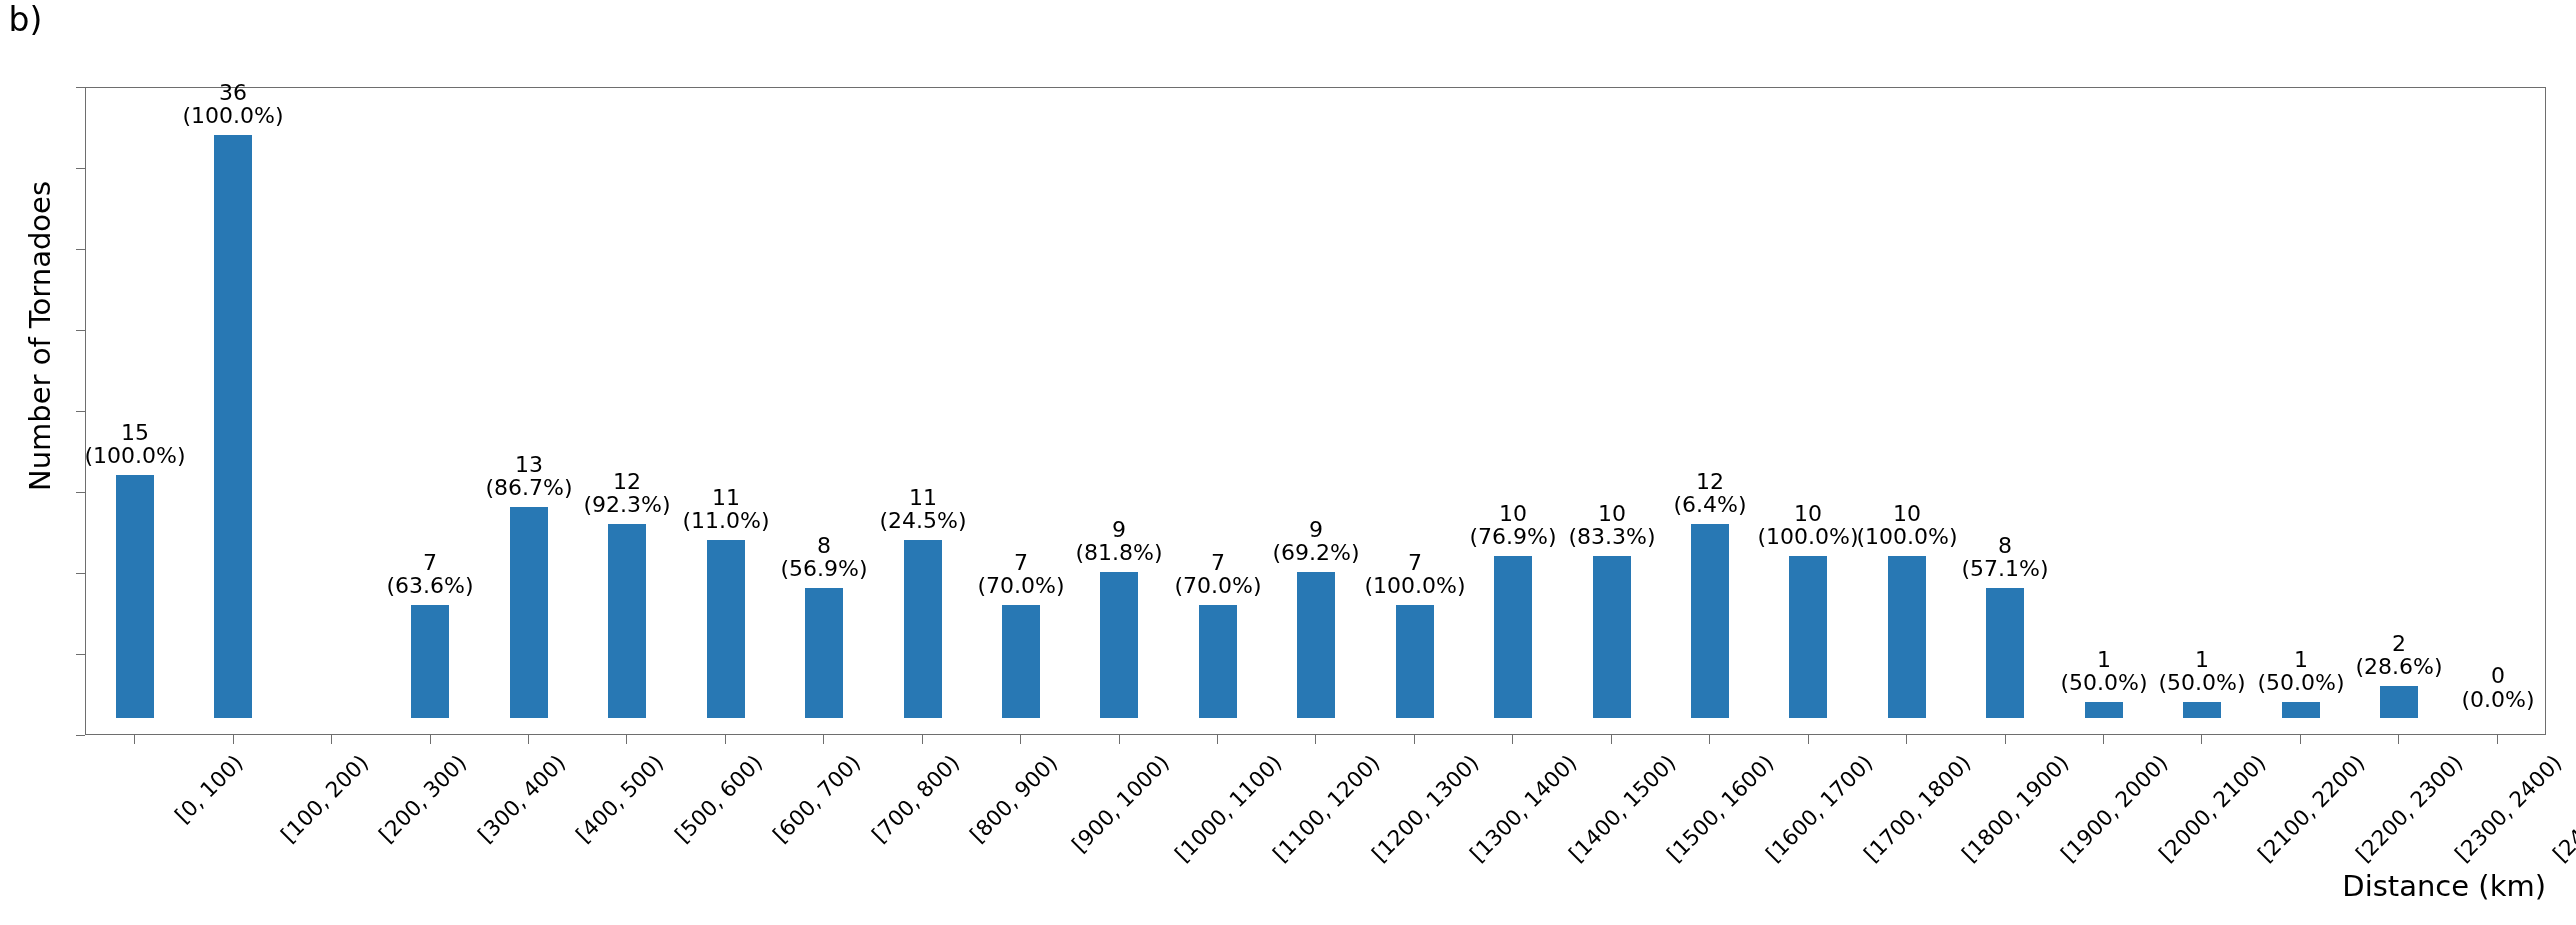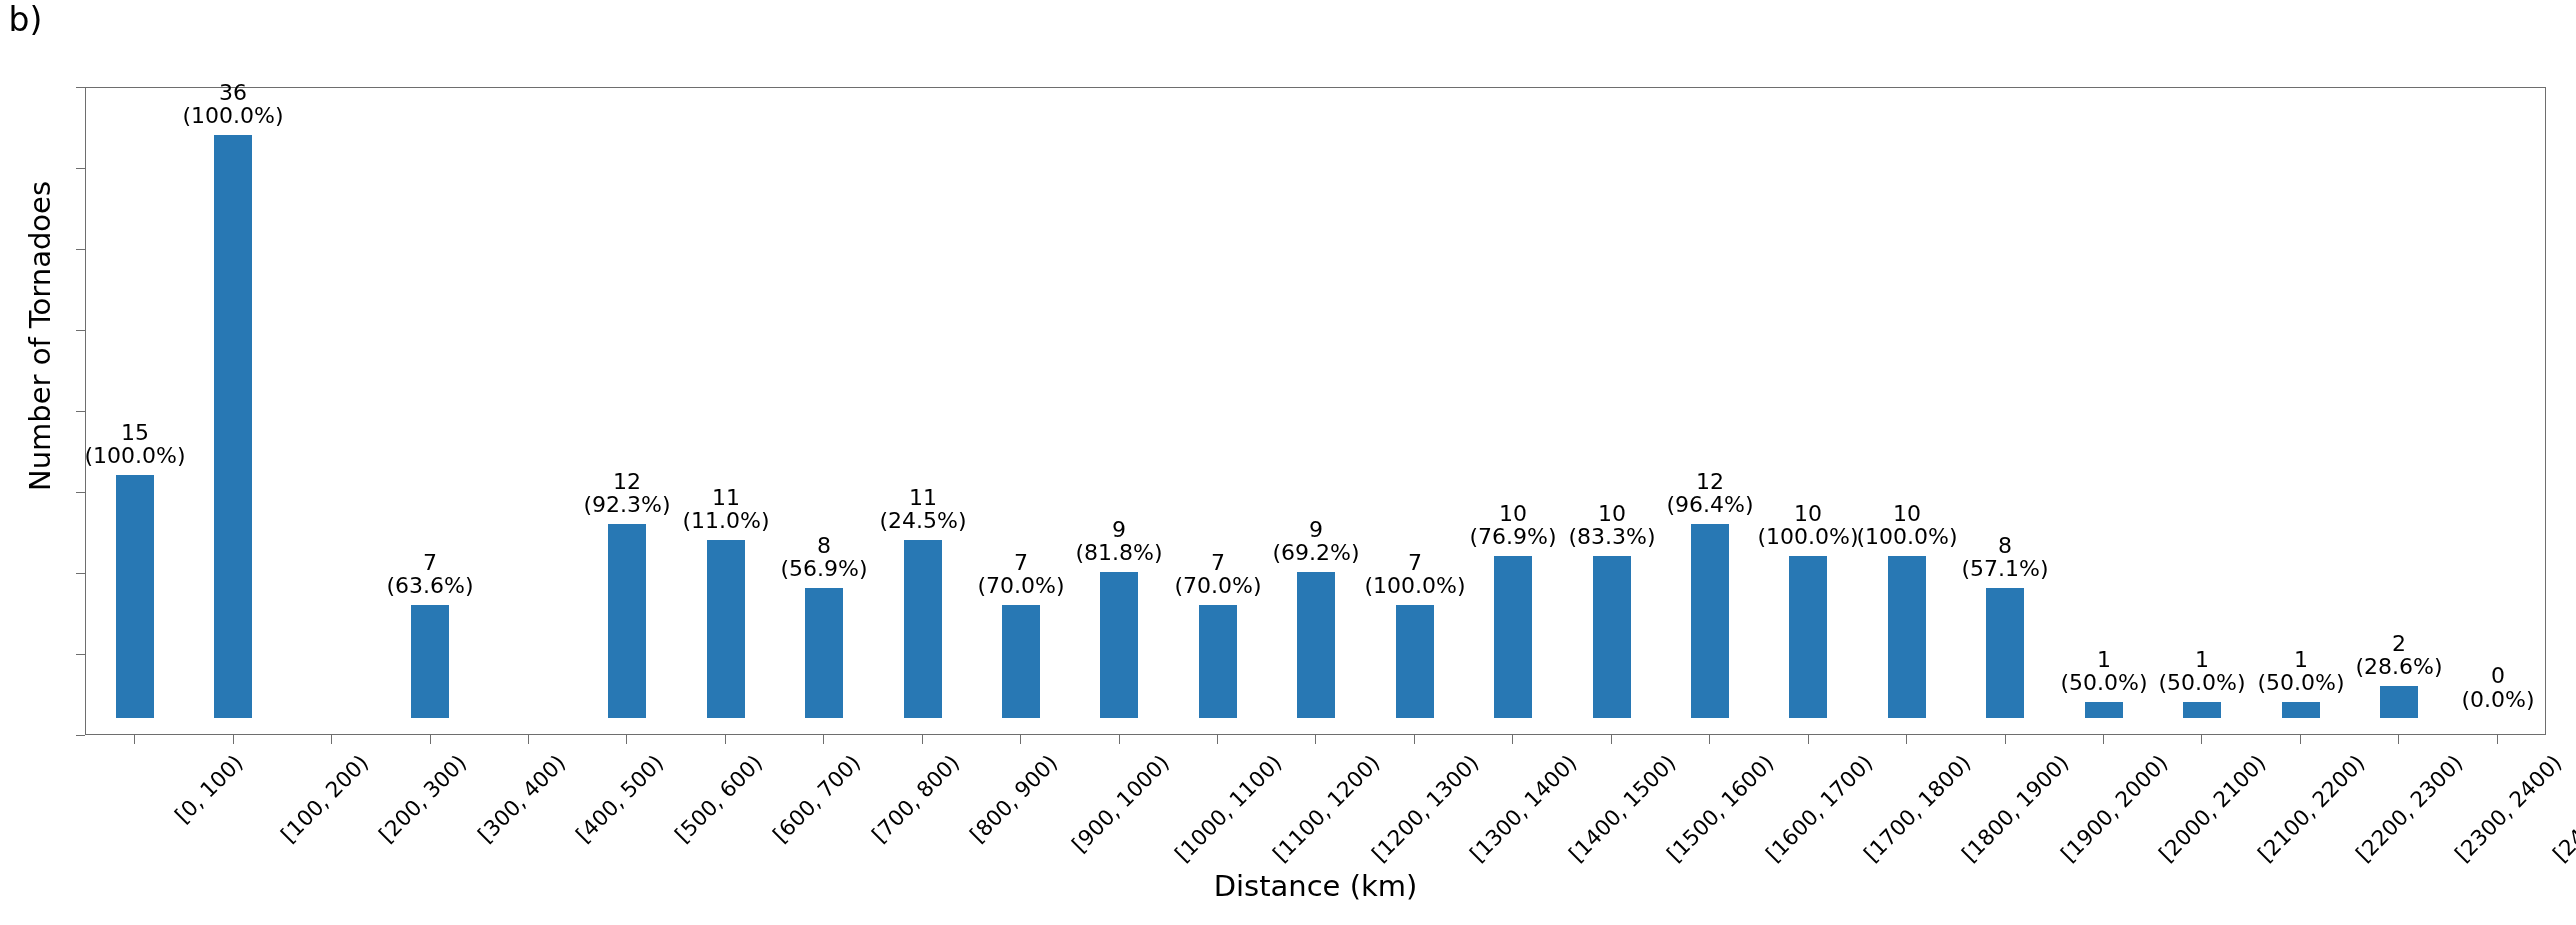--- a/index.html
+++ b/index.html
@@ -119,21 +119,21 @@
     white-space: nowrap;
     transform: rotate(-45deg);
     transform-origin: right top;
     text-align: right;
   }
   #xlabel {
     position: absolute;
     left: 85px;
     top: 869px;
     width: 2461px;
-    text-align: center;
+    text-align: right;
     font-size: 29px;
     color: #000000;
   }
 </style>
 </head>
 <body>
 
 <div id="figure">
 
   <div id="panel-letter">b)</div>
@@ -169,20 +169,27 @@
             <span class="pct">(100.0%)</span>
           </div>
         </div>
         <div class="bar-slot" style="left: 295px; width: 98px;">
           <div class="bar-rect" style="height: 113px;"></div>
           <div class="bar-label" style="bottom: 120px;">
             <span class="cnt">7</span>
             <span class="pct">(63.6%)</span>
           </div>
         </div>
+        <div class="bar-slot" style="left: 394px; width: 98px;">
+          <div class="bar-rect" style="height: 211px;"></div>
+          <div class="bar-label" style="bottom: 218px;">
+            <span class="cnt">13</span>
+            <span class="pct">(86.7%)</span>
+          </div>
+        </div>
         <div class="bar-slot" style="left: 492px; width: 98px;">
           <div class="bar-rect" style="height: 194px;"></div>
           <div class="bar-label" style="bottom: 201px;">
             <span class="cnt">12</span>
             <span class="pct">(92.3%)</span>
           </div>
         </div>
         <div class="bar-slot" style="left: 591px; width: 98px;">
           <div class="bar-rect" style="height: 178px;"></div>
           <div class="bar-label" style="bottom: 185px;">
@@ -250,21 +257,21 @@
           <div class="bar-rect" style="height: 162px;"></div>
           <div class="bar-label" style="bottom: 169px;">
             <span class="cnt">10</span>
             <span class="pct">(83.3%)</span>
           </div>
         </div>
         <div class="bar-slot" style="left: 1575px; width: 98px;">
           <div class="bar-rect" style="height: 194px;"></div>
           <div class="bar-label" style="bottom: 201px;">
             <span class="cnt">12</span>
-            <span class="pct">(96.4%)</span>
+            <span class="pct">(6.4%)</span>
           </div>
         </div>
         <div class="bar-slot" style="left: 1673px; width: 98px;">
           <div class="bar-rect" style="height: 162px;"></div>
           <div class="bar-label" style="bottom: 169px;">
             <span class="cnt">10</span>
             <span class="pct">(100.0%)</span>
           </div>
         </div>
         <div class="bar-slot" style="left: 1772px; width: 98px;">

